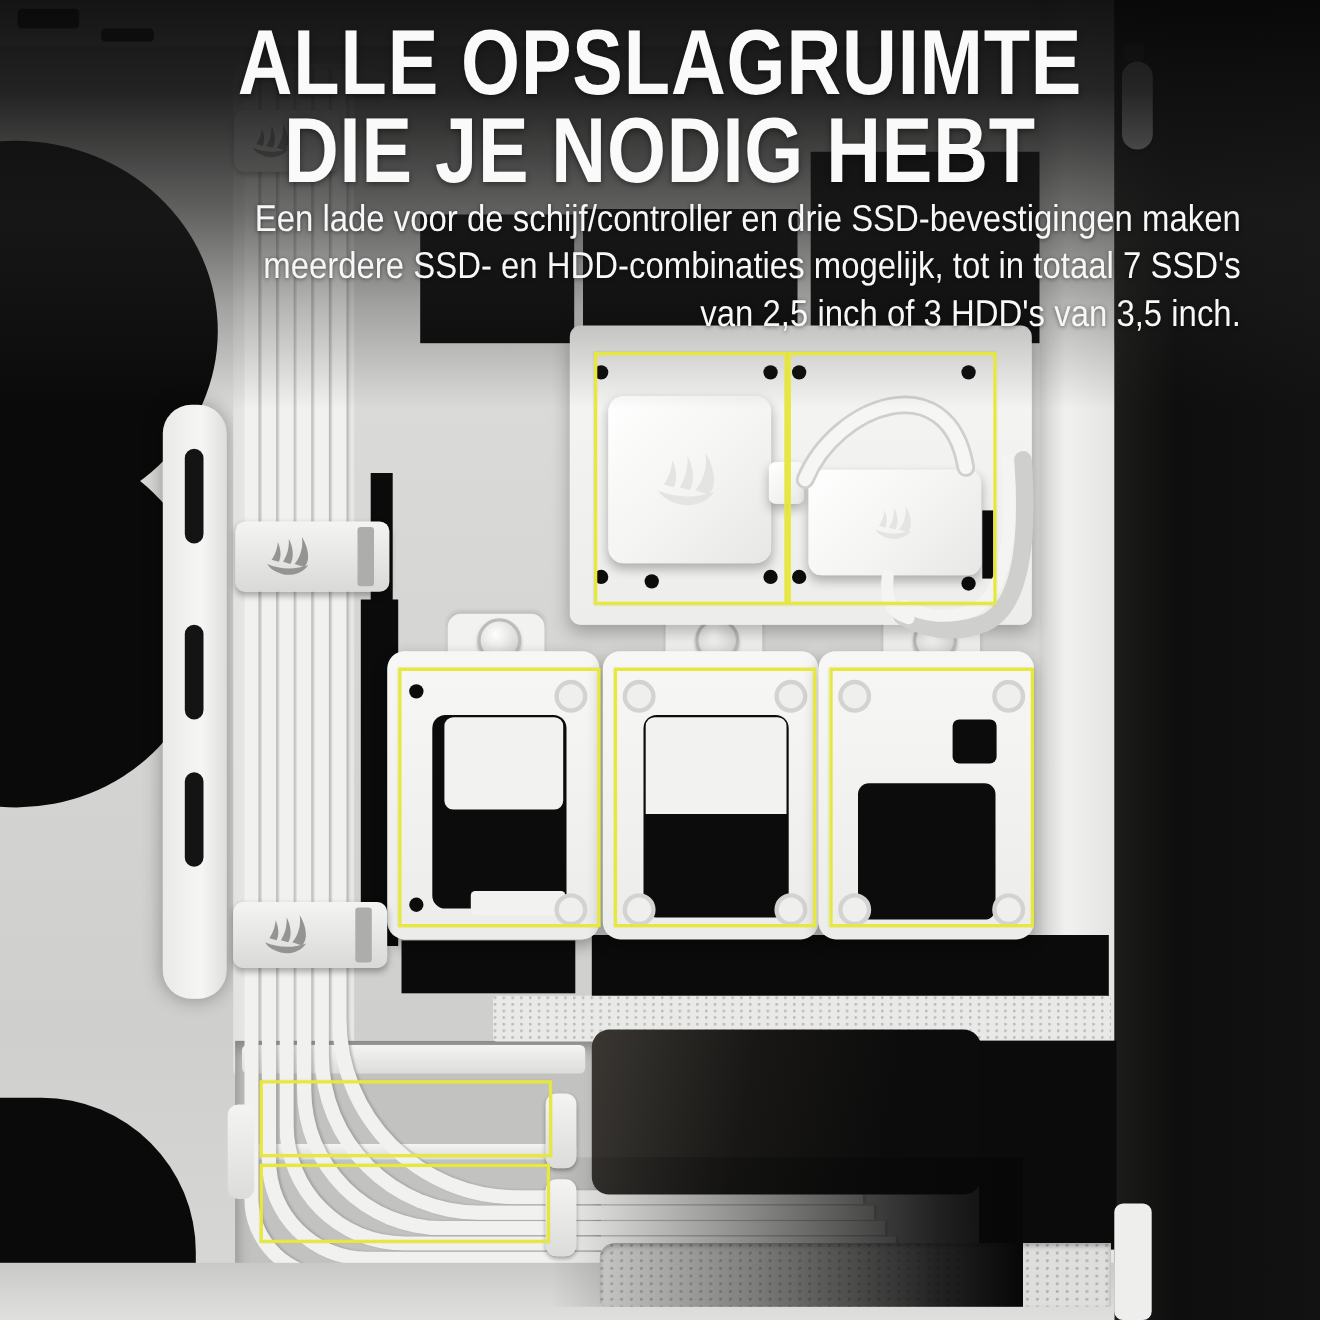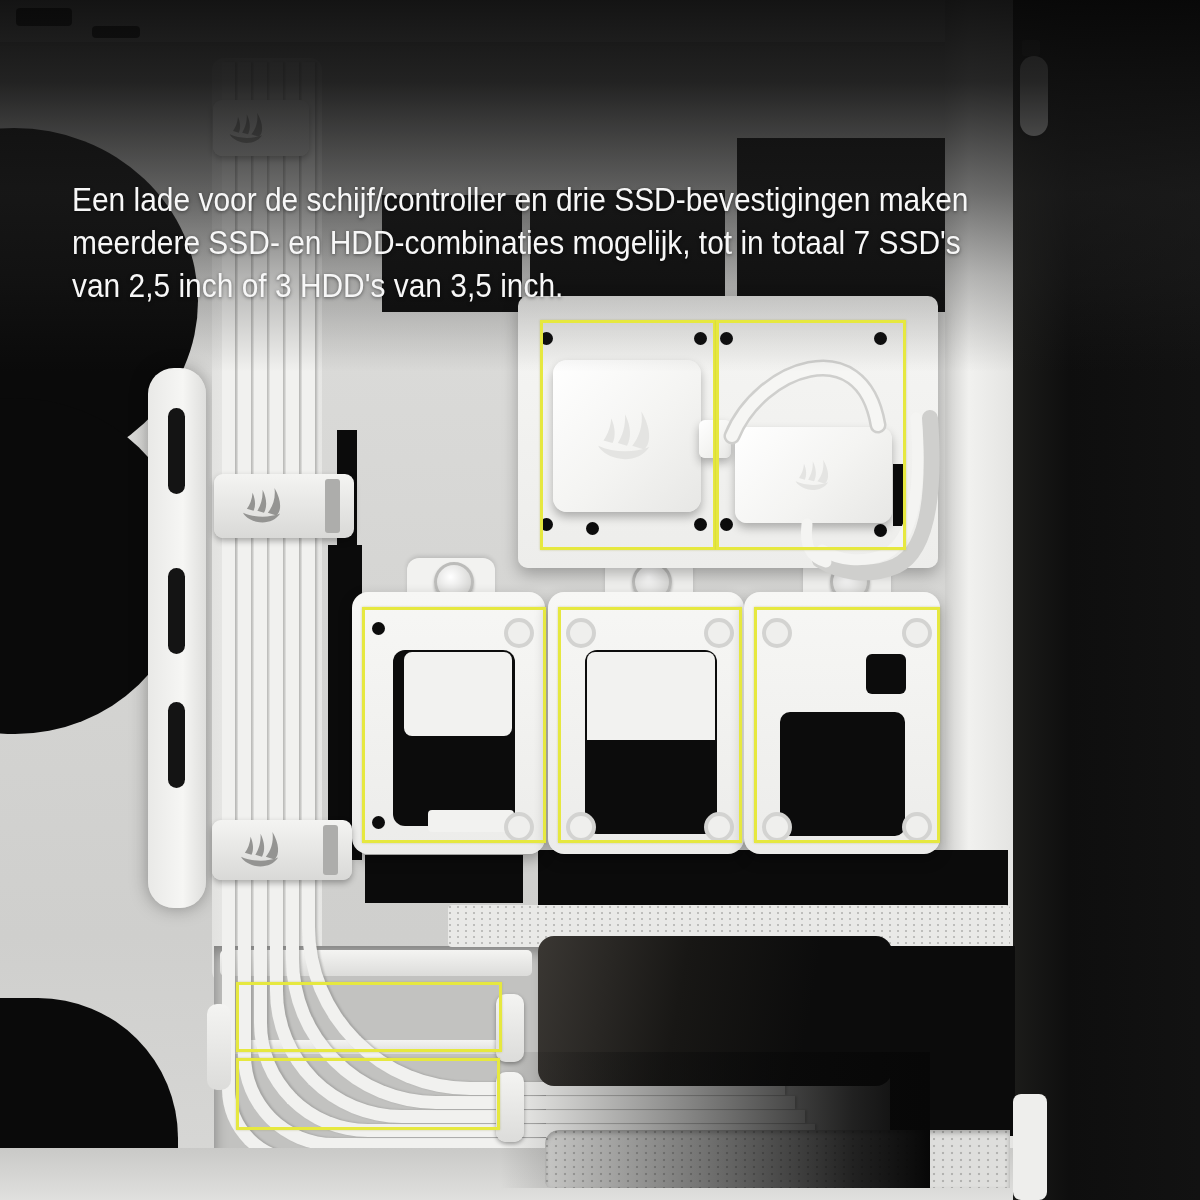--- a/index.html
+++ b/index.html
@@ -54,21 +54,21 @@
   .cable-shade{left:500px;top:1052px;width:430px;height:136px;
     background:linear-gradient(90deg,rgba(12,12,12,0) 0%,rgba(12,12,12,.45) 42%,rgba(8,8,8,.88) 82%,#070707 100%);}
   .vignette-top{left:0;top:0;width:1200px;height:372px;pointer-events:none;
     background:linear-gradient(180deg,rgba(8,8,8,.95) 0%,rgba(16,16,16,.90) 22%,rgba(30,30,30,.62) 52%,rgba(36,36,36,.30) 74%,rgba(40,40,40,0) 100%);}
   .logo{color:#949492;}
   .logo-faint{color:#e4e4e2;}
   
   .heading{left:0;top:16px;width:1200px;text-align:center;color:#fafafa;}
   .heading .t-line{display:block;font-weight:700;font-size:84px;line-height:80px;letter-spacing:1px;
     transform:scaleX(.82);transform-origin:center;white-space:nowrap;text-shadow:0 2px 6px rgba(0,0,0,.45);}
-  .intro{left:0;top:178px;width:1200px;text-align:left;color:#f7f7f7;}
+  .intro{left:0;top:178px;width:1200px;text-align:right;color:#f7f7f7;}
   .intro .p-line{display:block;font-size:34px;line-height:43px;font-weight:400;
     transform:scaleX(.88);transform-origin:center;white-space:nowrap;text-shadow:0 1px 4px rgba(0,0,0,.5);}
   .callout{right:60px;top:962px;text-align:right;color:#f7f7f7;}
   .callout .c-line{display:block;font-size:31px;line-height:43px;font-weight:400;
     transform:scaleX(.86);transform-origin:right;white-space:nowrap;}
 </style>
 </head>
 <body>
 
 <div id="canvas">
@@ -225,19 +225,23 @@
   <div class="abs vignette-top"></div>
 
   <div class="abs yellow-box" style="left:540px;top:320px;width:170px;height:224px;"></div>
   <div class="abs yellow-box" style="left:716px;top:320px;width:184px;height:224px;"></div>
   <div class="abs yellow-box" style="left:362px;top:607px;width:178px;height:230px;"></div>
   <div class="abs yellow-box" style="left:558px;top:607px;width:178px;height:230px;"></div>
   <div class="abs yellow-box" style="left:754px;top:607px;width:180px;height:230px;"></div>
   <div class="abs yellow-box" style="left:236px;top:982px;width:260px;height:64px;"></div>
   <div class="abs yellow-box" style="left:236px;top:1058px;width:258px;height:66px;"></div>
 
+  <div class="abs heading">
+    <span class="t-line">ALLE OPSLAGRUIMTE</span>
+    <span class="t-line">DIE JE NODIG HEBT</span>
+  </div>
   <div class="abs intro">
     <span class="p-line">Een lade voor de schijf/controller en drie SSD-bevestigingen maken</span>
     <span class="p-line">meerdere SSD- en HDD-combinaties mogelijk, tot in totaal 7 SSD's</span>
     <span class="p-line">van 2,5 inch of 3 HDD's van 3,5 inch.</span>
   </div>
 
 </div>
 
 </body></html>

